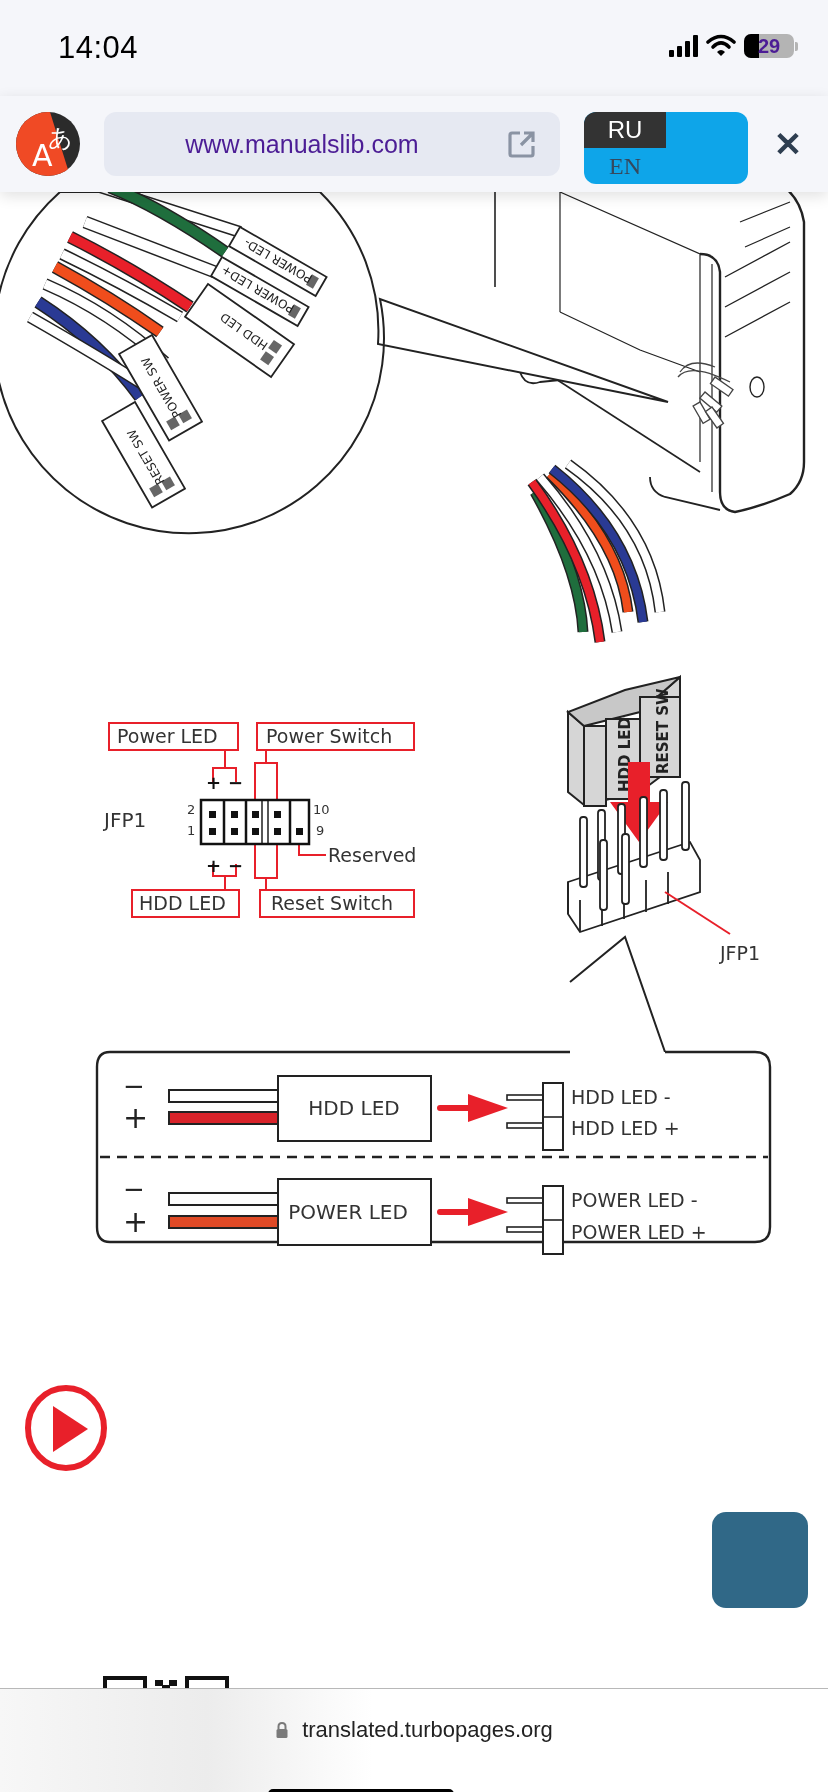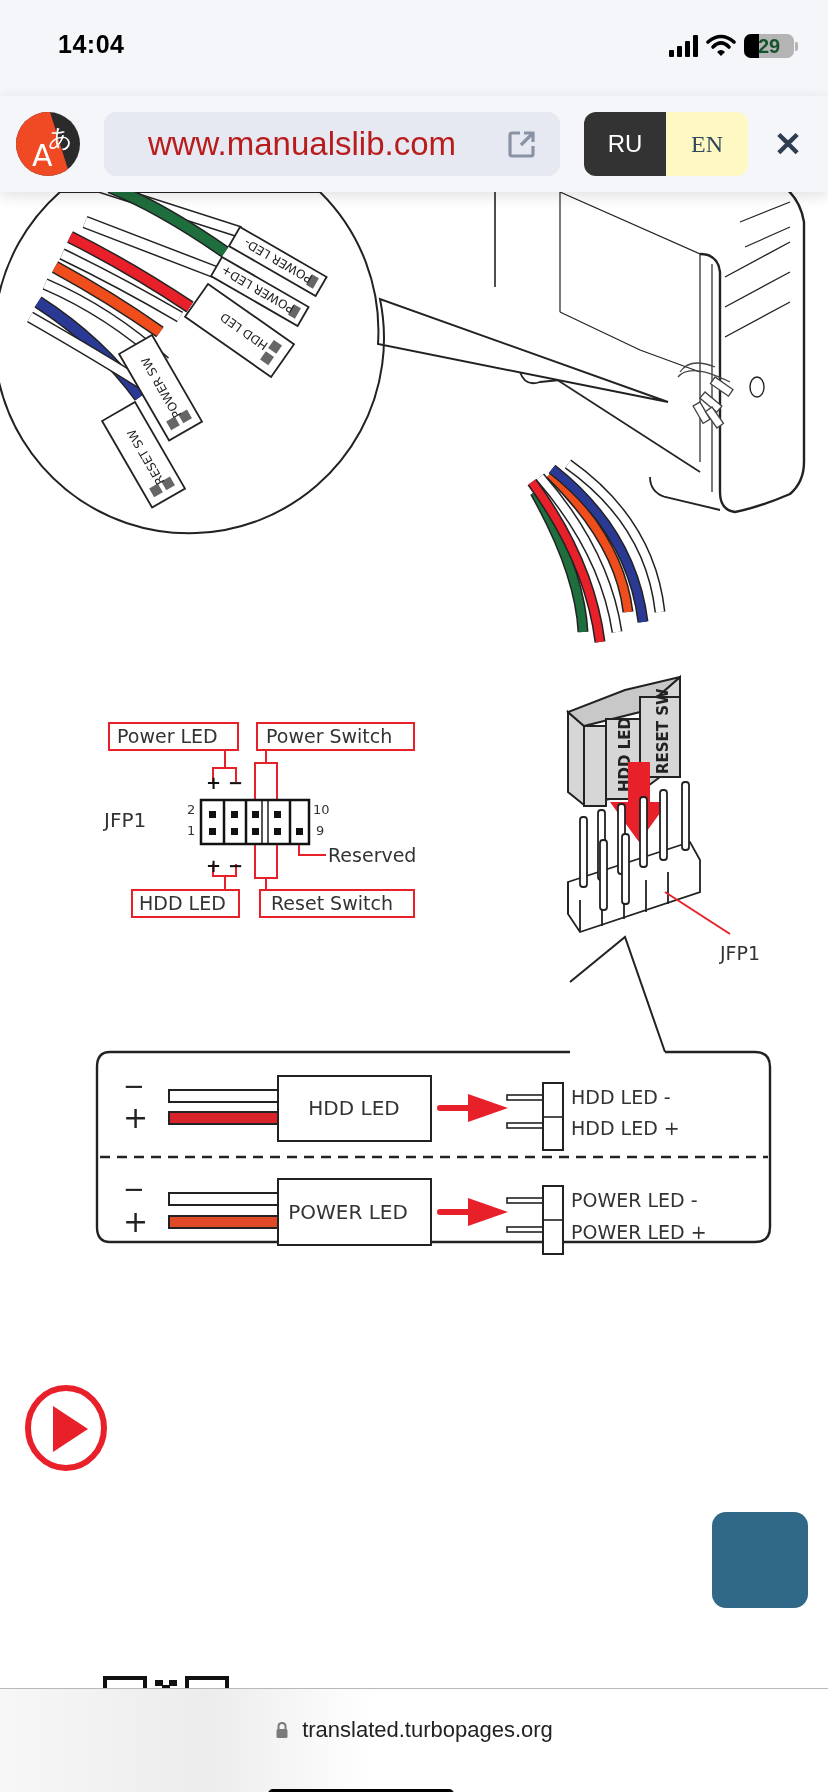--- a/index.html
+++ b/index.html
@@ -1,36 +1,36 @@
 <!DOCTYPE html>
 <html><head>
 <meta charset="utf-8">
 <style>
   * { box-sizing: border-box; margin: 0; padding: 0; }
   html, body { width: 828px; height: 1792px; overflow: hidden; background: #ffffff; }
   body { position: relative; font-family: "Liberation Sans", sans-serif; color: #111; }
 
   
   .status-bar { position: absolute; left: 0; top: 0; width: 828px; height: 96px; background: #f5f6fa; }
-  .status-time { position: absolute; left: 58px; top: 30px; font-size: 25px; font-weight: 700; color: #000; letter-spacing: 0.5px; }
+  .status-time { position: absolute; left: 58px; top: 30px; font-size: 31px; font-weight: 400; color: #000; letter-spacing: 0.5px; }
   .status-icons { position: absolute; right: 30px; top: 34px; display: flex; align-items: center; gap: 8px; }
   .signal { display: flex; align-items: flex-end; gap: 3px; height: 22px; }
   .signal span { width: 5px; background: #000; border-radius: 1px; display: block; }
   .battery { position: relative; width: 50px; height: 24px; border-radius: 7px; background: #b4b4b4; overflow: hidden; display: flex; align-items: center; justify-content: center; }
   .battery .fill { position: absolute; left: 0; top: 0; bottom: 0; background: #000; }
-  .battery .pct { position: relative; font-size: 20px; font-weight: 700; color: #14532d; }
+  .battery .pct { position: relative; font-size: 20px; font-weight: 700; color: #4c1d95; }
   .battery-tip { width: 3px; height: 9px; background: #b4b4b4; border-radius: 0 2px 2px 0; margin-left: 1px; }
 
   
   .translate-bar { position: absolute; left: 0; top: 96px; width: 828px; height: 96px; background: #f5f6fa; box-shadow: 0 4px 14px rgba(0,0,0,0.12); z-index: 5; }
   .translate-logo { position: absolute; left: 16px; top: 16px; width: 64px; height: 64px; border-radius: 50%; overflow: hidden; }
   .url-pill { position: absolute; left: 104px; top: 16px; width: 456px; height: 64px; background: #e6e9f2; border-radius: 12px; display: flex; align-items: center; }
-  .url-text { position: absolute; left: 0; right: 60px; text-align: center; font-size: 33px; color: #b91c1c; }
+  .url-text { position: absolute; left: 0; right: 60px; text-align: center; font-size: 25px; color: #4c1d95; }
   .external-icon { position: absolute; right: 22px; top: 16px; width: 32px; height: 32px; }
-  .lang-toggle { position: absolute; left: 584px; top: 16px; width: 164px; height: 64px; border-radius: 12px; overflow: hidden; display: flex; background: #fef9c3; }
+  .lang-toggle { position: absolute; left: 584px; top: 16px; width: 164px; height: 72px; border-radius: 12px; overflow: hidden; display: flex; background: #0ea5e9; flex-direction: column; }
   .lang-btn { width: 82px; height: 64px; display: flex; align-items: center; justify-content: center; font-size: 24px; }
   .lang-btn.active { background: #333333; color: #fff; }
   .lang-btn.inactive { color: #35495e; font-family: Liberation Serif, serif; }
   .close-btn { position: absolute; left: 770px; top: 28px; width: 36px; height: 40px; display: flex; align-items: center; justify-content: center; font-size: 34px; font-weight: 700; color: #2e3e50; }
 
   
   .content { position: absolute; left: 0; top: 192px; width: 828px; height: 1496px; background: #fff; overflow: hidden; }
   .diagram-svg { position: absolute; left: 0; top: 0; }
   .svg-label { font-family: "DejaVu Sans", sans-serif; }
 

